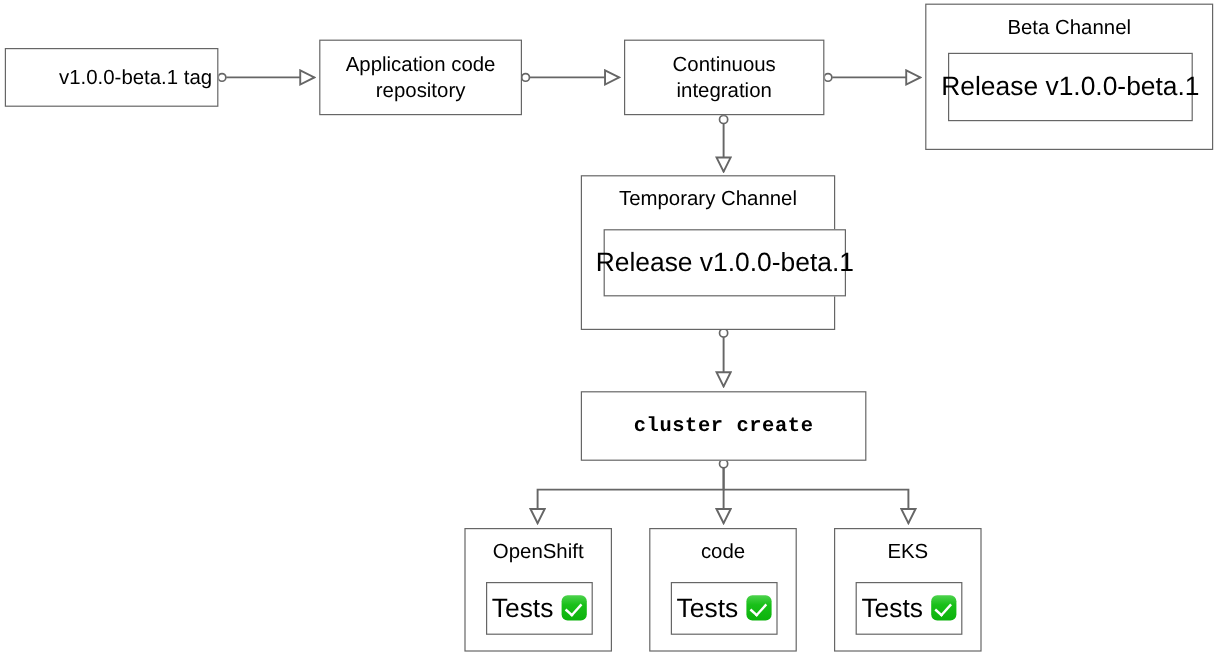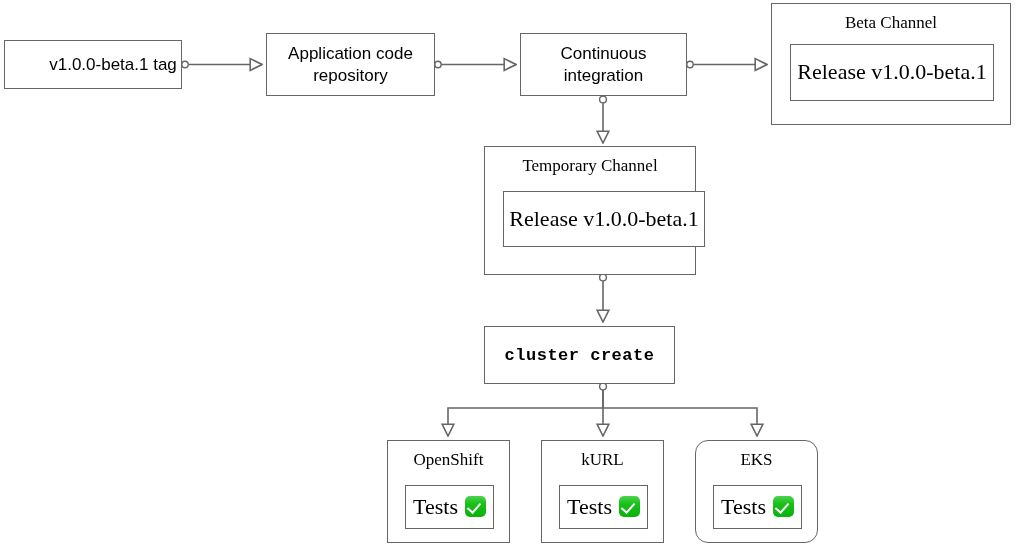--- a/index.html
+++ b/index.html
@@ -40,21 +40,20 @@
   .node-label {
     font-size: 17px;
     line-height: 1.25;
     color: #000000;
     white-space: pre-line;
   }
   
   .container-node {
     display: block;
     padding: 0;
-    font-family: Liberation Serif, serif;
   }
   .container-title {
     position: absolute;
     left: 0;
     right: 0;
     top: 9px;
     font-size: 17px;
     text-align: center;
     line-height: 1.2;
   }
@@ -175,45 +174,45 @@
     </div>
   </div>
 
   <div class="node container-node" style="left:484px; top:146px; width:212px; height:129px;">
     <div class="container-title">Temporary Channel</div>
     <div class="inner-node" style="left:18px; top:44px; width:202px; height:56px;">
       <span class="inner-label">Release v1.0.0-beta.1</span>
     </div>
   </div>
 
-  <div class="node" style="left:484px; top:326px; width:191px; height:58px;">
+  <div class="node" style="left:484px; top:326px; width:238px; height:58px;">
     <span class="mono-label">cluster create</span>
   </div>
 
   <div class="node container-node" style="left:387px; top:440px; width:123px; height:103px;">
     <div class="container-title">OpenShift</div>
     <div class="inner-node" style="left:17px; top:44px; width:89px; height:44px;">
       <span class="tests-row">
         <span class="inner-label">Tests</span>
         <span class="check-badge"></span>
       </span>
     </div>
   </div>
 
   <div class="node container-node" style="left:541px; top:440px; width:123px; height:103px;">
-    <div class="container-title">kURL</div>
+    <div class="container-title">code</div>
     <div class="inner-node" style="left:17px; top:44px; width:89px; height:44px;">
       <span class="tests-row">
         <span class="inner-label">Tests</span>
         <span class="check-badge"></span>
       </span>
     </div>
   </div>
 
-  <div class="node container-node" style="left:695px; top:440px; width:123px; height:103px;border-radius:13px;">
+  <div class="node container-node" style="left:695px; top:440px; width:123px; height:103px;">
     <div class="container-title">EKS</div>
     <div class="inner-node" style="left:17px; top:44px; width:89px; height:44px;">
       <span class="tests-row">
         <span class="inner-label">Tests</span>
         <span class="check-badge"></span>
       </span>
     </div>
   </div>
 
 </div>

